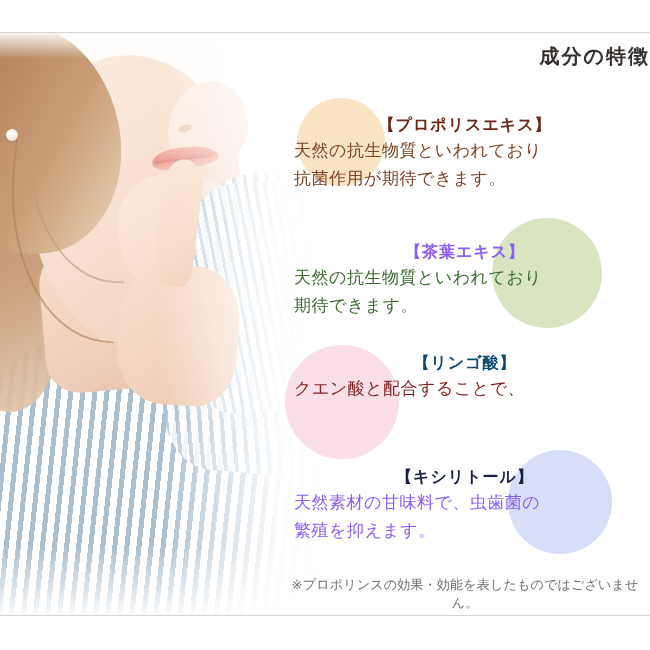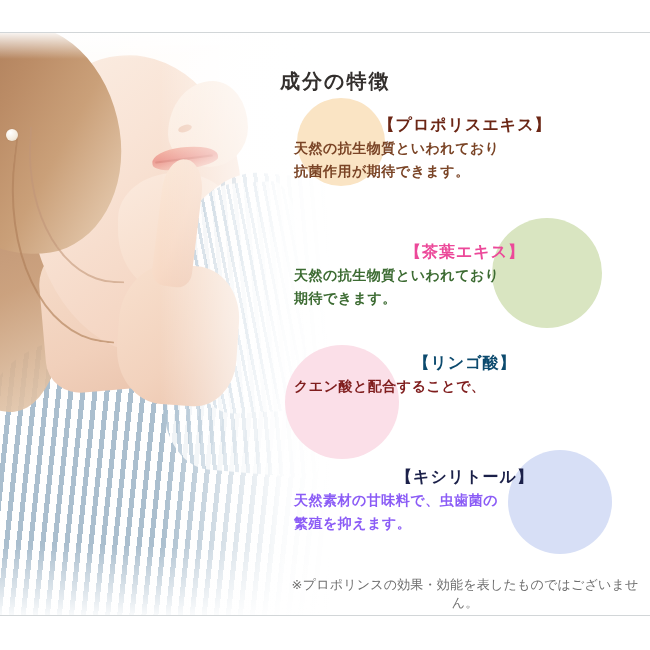--- a/index.html
+++ b/index.html
@@ -278,23 +278,23 @@
     position: absolute;
     left: 280px;
     top: 33px;
     width: 370px;
     height: 582px;
   }
 
   .page-title {
     position: absolute;
     left: 0;
-    top: 35px;
+    top: 10px;
     width: 370px;
-    text-align: left;
+    text-align: right;
     font-size: 20px;
     font-weight: bold;
     letter-spacing: 2px;
     color: #332f2d;
   }
 
   
   .blob {
     position: absolute;
     border-radius: 50%;
@@ -316,22 +316,22 @@
   .block-4 { top: 432px; }
 
   .block-heading {
     font-size: 16px;
     font-weight: bold;
     letter-spacing: 1px;
     text-align: center;
     line-height: 1.5;
   }
   .block-body {
-    font-size: 14px;
-    font-weight: bold;
+    font-size: 17px;
+    font-weight: normal;
     line-height: 1.62;
     letter-spacing: .5px;
     padding-left: 14px;
   }
   .block-body .ln { display: block; }
 
   .footnote {
     position: absolute;
     left: 0;
     top: 543px;
@@ -386,21 +386,21 @@
 
     <div class="block block-1">
       <div class="block-heading" style="color: rgb(107, 38, 21);">【プロポリスエキス】</div>
       <div class="block-body" style="color: rgb(122, 68, 38);">
         <span class="ln">天然の抗生物質といわれており</span>
         <span class="ln">抗菌作用が期待できます。</span>
       </div>
     </div>
 
     <div class="block block-2">
-      <div class="block-heading" style="color: #ec4899;">【茶葉エキス】</div>
+      <div class="block-heading" style="color: #8b5cf6;">【茶葉エキス】</div>
       <div class="block-body" style="color: rgb(60, 107, 50);">
         <span class="ln">天然の抗生物質といわれており</span>
         <span class="ln">期待できます。</span>
       </div>
     </div>
 
     <div class="block block-3">
       <div class="block-heading" style="color: #0c4a6e;">【リンゴ酸】</div>
       <div class="block-body" style="color: #7f1d1d;">
         <span class="ln">クエン酸と配合することで、</span>

